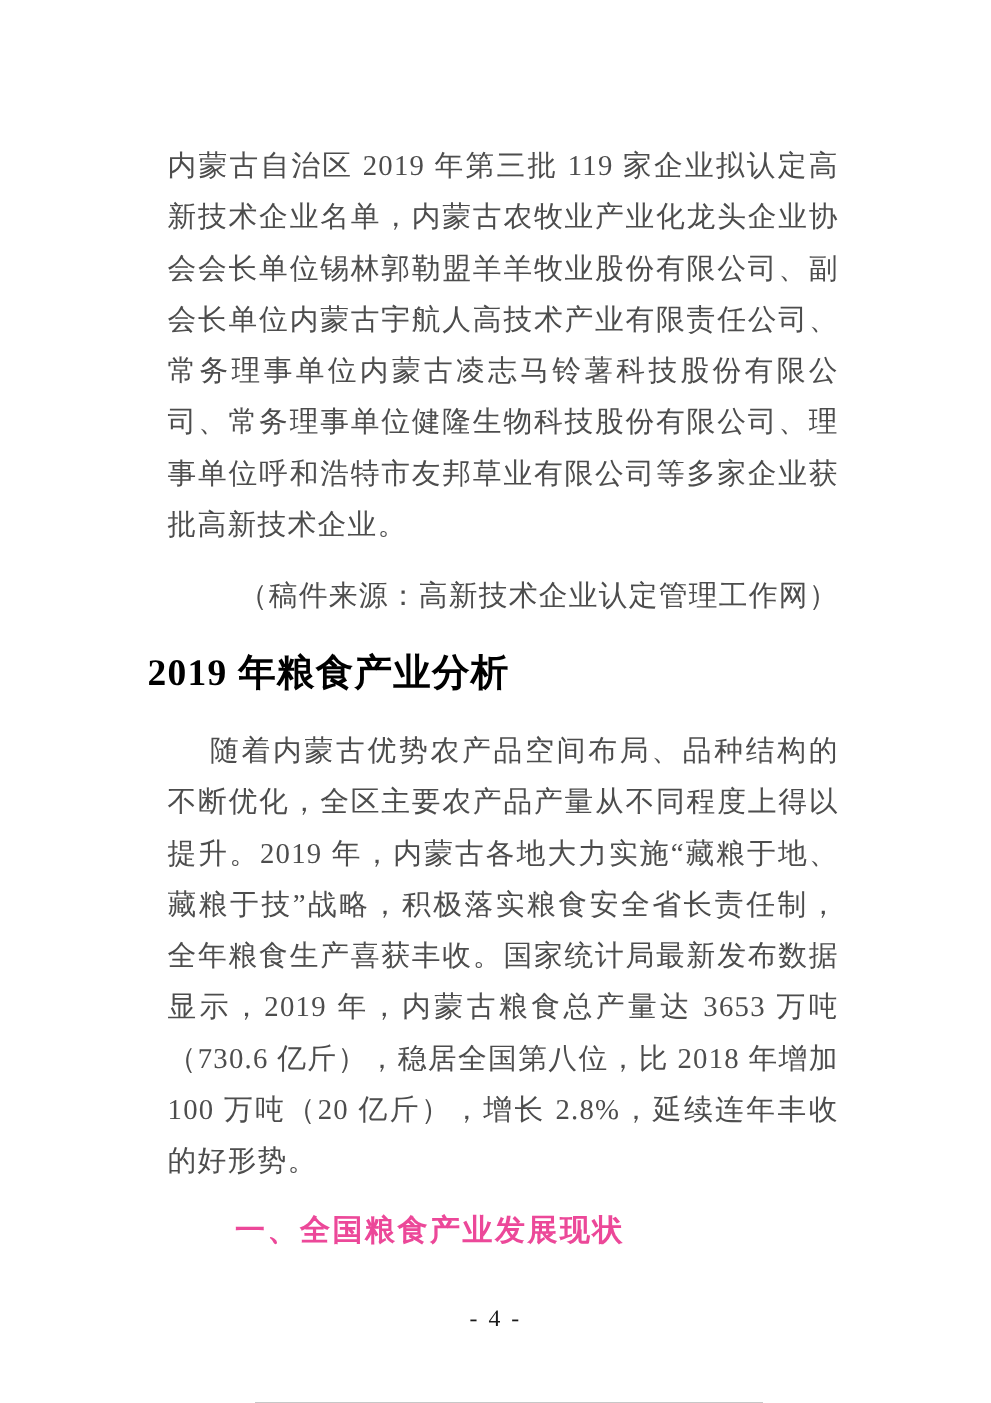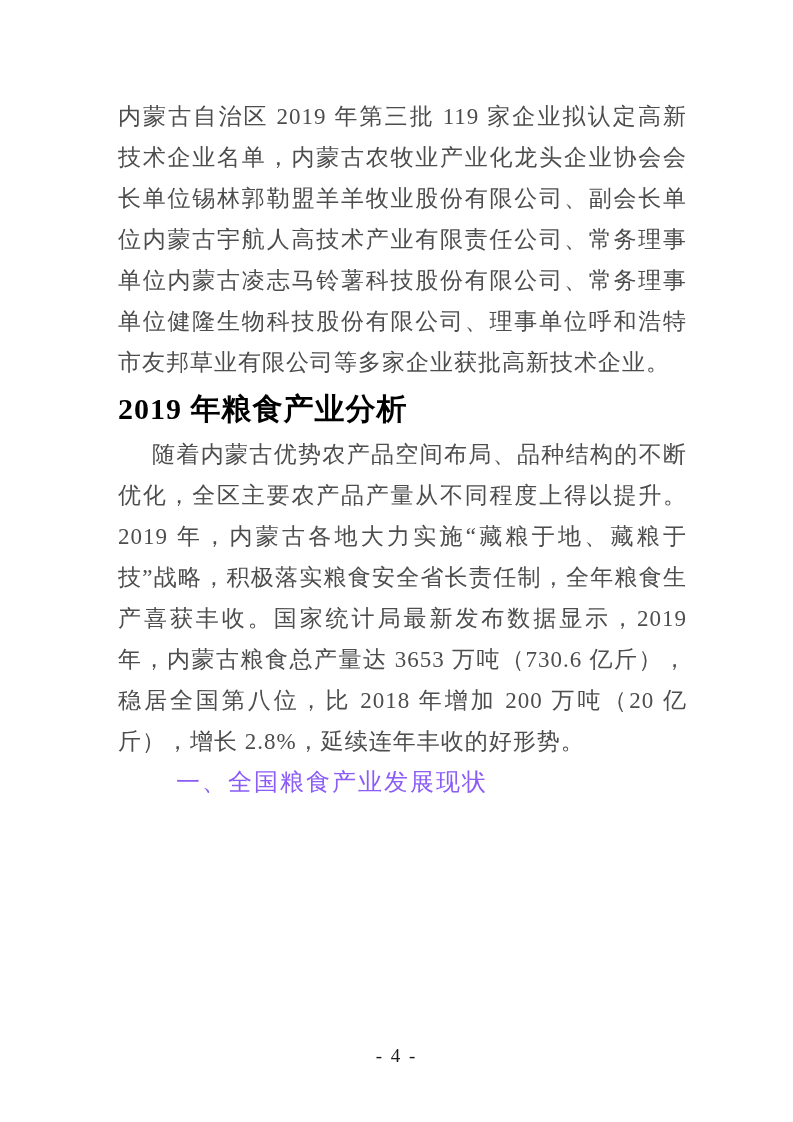--- a/index.html
+++ b/index.html
@@ -16,21 +16,21 @@
     overflow: hidden;
     font-family: "Liberation Serif", "DejaVu Serif", serif;
   }
   .content {
     position: absolute;
     left: 118px;
     top: 96px;
     width: 569px;
   }
   .body-para {
-    margin: 0;
+    margin: 16px;
     font-size: 23px;
     line-height: 41px;
     letter-spacing: 1px;
     color: #4d4d4d;
     text-align: justify;
     text-justify: inter-character;
   }
   .indent {
     text-indent: 34px;
   }
@@ -39,27 +39,27 @@
   }
   .article-title {
     margin: 0;
     font-size: 30px;
     line-height: 51px;
     font-weight: bold;
     letter-spacing: 1px;
     color: #000000;
   }
   .section-heading {
-    margin: 0;
+    margin: 12px;
     padding-left: 58px;
     font-size: 24px;
     line-height: 41px;
-    font-weight: normal;
+    font-weight: bold;
     letter-spacing: 2px;
-    color: #8b5cf6;
+    color: #ec4899;
   }
   .page-number {
     position: absolute;
     top: 1044px;
     left: 0;
     width: 100%;
     text-align: center;
     font-size: 19px;
     line-height: 24px;
     letter-spacing: 2px;
@@ -67,24 +67,25 @@
   }
 </style>
 </head>
 <body>
 
 <div class="page">
   <div class="content">
 
     <p class="body-para">内蒙古自治区 2019 年第三批 119 家企业拟认定高新技术企业名单，内蒙古农牧业产业化龙头企业协会会长单位锡林郭勒盟羊羊牧业股份有限公司、副会长单位内蒙古宇航人高技术产业有限责任公司、常务理事单位内蒙古凌志马铃薯科技股份有限公司、常务理事单位健隆生物科技股份有限公司、理事单位呼和浩特市友邦草业有限公司等多家企业获批高新技术企业。</p>
 
+    <p class="body-para source-line">（稿件来源：高新技术企业认定管理工作网）</p>
 
     <h1 class="article-title">2019 年粮食产业分析</h1>
 
-    <p class="body-para indent">随着内蒙古优势农产品空间布局、品种结构的不断优化，全区主要农产品产量从不同程度上得以提升。2019 年，内蒙古各地大力实施“藏粮于地、藏粮于技”战略，积极落实粮食安全省长责任制，全年粮食生产喜获丰收。国家统计局最新发布数据显示，2019 年，内蒙古粮食总产量达 3653 万吨（730.6 亿斤），稳居全国第八位，比 2018 年增加 200 万吨（20 亿斤），增长 2.8%，延续连年丰收的好形势。</p>
+    <p class="body-para indent">随着内蒙古优势农产品空间布局、品种结构的不断优化，全区主要农产品产量从不同程度上得以提升。2019 年，内蒙古各地大力实施“藏粮于地、藏粮于技”战略，积极落实粮食安全省长责任制，全年粮食生产喜获丰收。国家统计局最新发布数据显示，2019 年，内蒙古粮食总产量达 3653 万吨（730.6 亿斤），稳居全国第八位，比 2018 年增加 100 万吨（20 亿斤），增长 2.8%，延续连年丰收的好形势。</p>
 
 
     <h2 class="section-heading">一、全国粮食产业发展现状</h2>
 
   </div>
 
   <div class="page-number">- 4 -</div>
 </div>
 
 </body></html>

